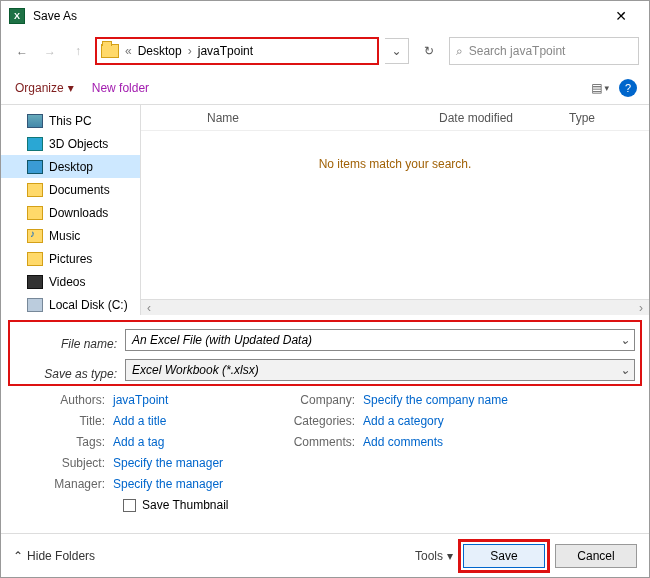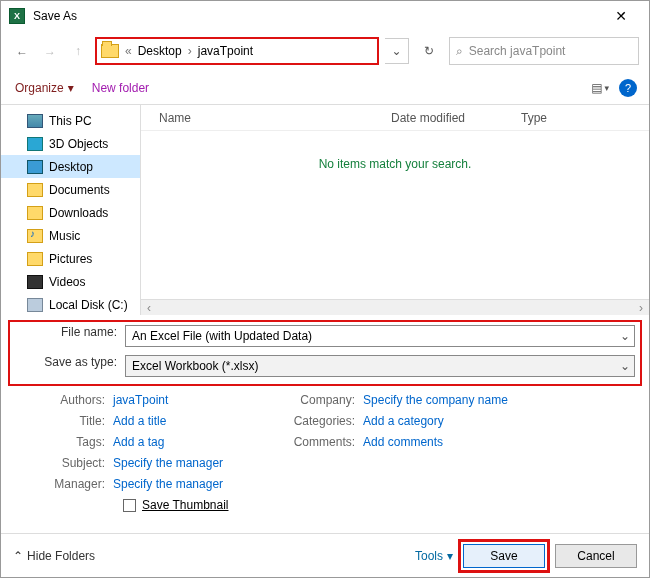--- a/index.html
+++ b/index.html
@@ -35,45 +35,45 @@
   .ic-3d { background:#2aa7d4; border:1px solid #177; }
   .ic-desk { background:#3a9bd4; border:1px solid #156; }
   .ic-doc { background:#ffd96a; border:1px solid #d4a017; }
   .ic-dl { background:#ffd96a; border:1px solid #d4a017; }
   .ic-mus { background:#ffd96a; border:1px solid #d4a017; position:relative; }
   .ic-mus::after{content:"♪"; position:absolute; left:2px; top:-2px; color:#06c; font-size:10px;}
   .ic-pic { background:#ffd96a; border:1px solid #d4a017; }
   .ic-vid { background:#333; border:1px solid #111; }
   .ic-disk { background:#bcd; border:1px solid #789; }
   .listpane { flex:1; display:flex; flex-direction:column; }
-  .list-header { height:26px; display:flex; align-items:center; border-bottom:1px solid #eee; color:#555; }
+  .list-header { height:26px; display:flex; align-items:center; border-bottom:1px solid #eee; color:#555;justify-content:flex-end; }
   .lh-name { width:250px; padding-left:18px; }
   .lh-date { width:130px; }
   .lh-type { width:80px; }
-  .empty { flex:1; display:flex; align-items:flex-start; justify-content:center; padding-top:26px; color:#15803d; }
+  .empty { flex:1; display:flex; align-items:flex-start; justify-content:center; padding-top:26px; color:#a16207; }
   .scroll-hint { height:16px; background:#f0f0f0; border-top:1px solid #ddd; display:flex; align-items:center; }
   .scroll-arrow { width:16px; display:flex; justify-content:center; color:#888; }
   .fields { padding:8px 12px 4px 12px; }
-  .frow { display:flex; align-items:flex-start; height:26px; }
+  .frow { display:flex; align-items:flex-end; height:26px;font-style:italic; }
   .flabel { width:110px; text-align:right; padding-right:8px; color:#333; }
   .finput { flex:1; height:22px; border:1px solid #888; padding:0 6px; background:white; display:flex; align-items:center; position:relative; }
   .fdrop { flex:1; height:22px; border:1px solid #888; padding:0 6px; background:#f2f2f2; display:flex; align-items:center; position:relative; }
   .dd-caret { position:absolute; right:4px; color:#555; }
   .hl-red-box { outline:2px solid #d11; outline-offset:-1px; }
   .meta { display:flex; padding:4px 12px 0 12px; gap:20px; }
   .mcol { display:flex; flex-direction:column; }
   .mrow { display:flex; height:21px; align-items:center; }
   .mlabel { width:100px; text-align:right; padding-right:8px; color:#666; }
   .mlink { color:#0066cc; cursor:pointer; }
-  .thumb-row { display:flex; align-items:center; padding:4px 12px 4px 122px; gap:6px;text-decoration:underline; }
+  .thumb-row { display:flex; align-items:center; padding:4px 12px 4px 122px; gap:6px; }
   .checkbox { width:13px; height:13px; border:1px solid #666; background:white; }
   .footer { position:absolute; bottom:0; left:0; right:0; height:44px; border-top:1px solid #ddd; display:flex; align-items:center; padding:0 12px; }
   .hide-folders { display:flex; align-items:center; gap:4px; color:#333; cursor:pointer; }
   .footer-right { margin-left:auto; display:flex; align-items:center; gap:10px; }
-  .tools { display:flex; align-items:center; gap:4px; color:#0369a1; cursor:pointer; }
+  .tools { display:flex; align-items:center; gap:4px; color:#404040; cursor:pointer; }
   .btn { width:82px; height:24px; border:1px solid #999; background:#e8e8e8; display:flex; align-items:center; justify-content:center; cursor:pointer; }
   .btn.primary { border:1px solid #0066cc; background:#e6f0fb; }
   .hl-red-thick { outline:3px solid #d11; outline-offset:2px; }
 </style>
 </head>
 <body>
 
 <div class="window">
 
   <div class="titlebar">

